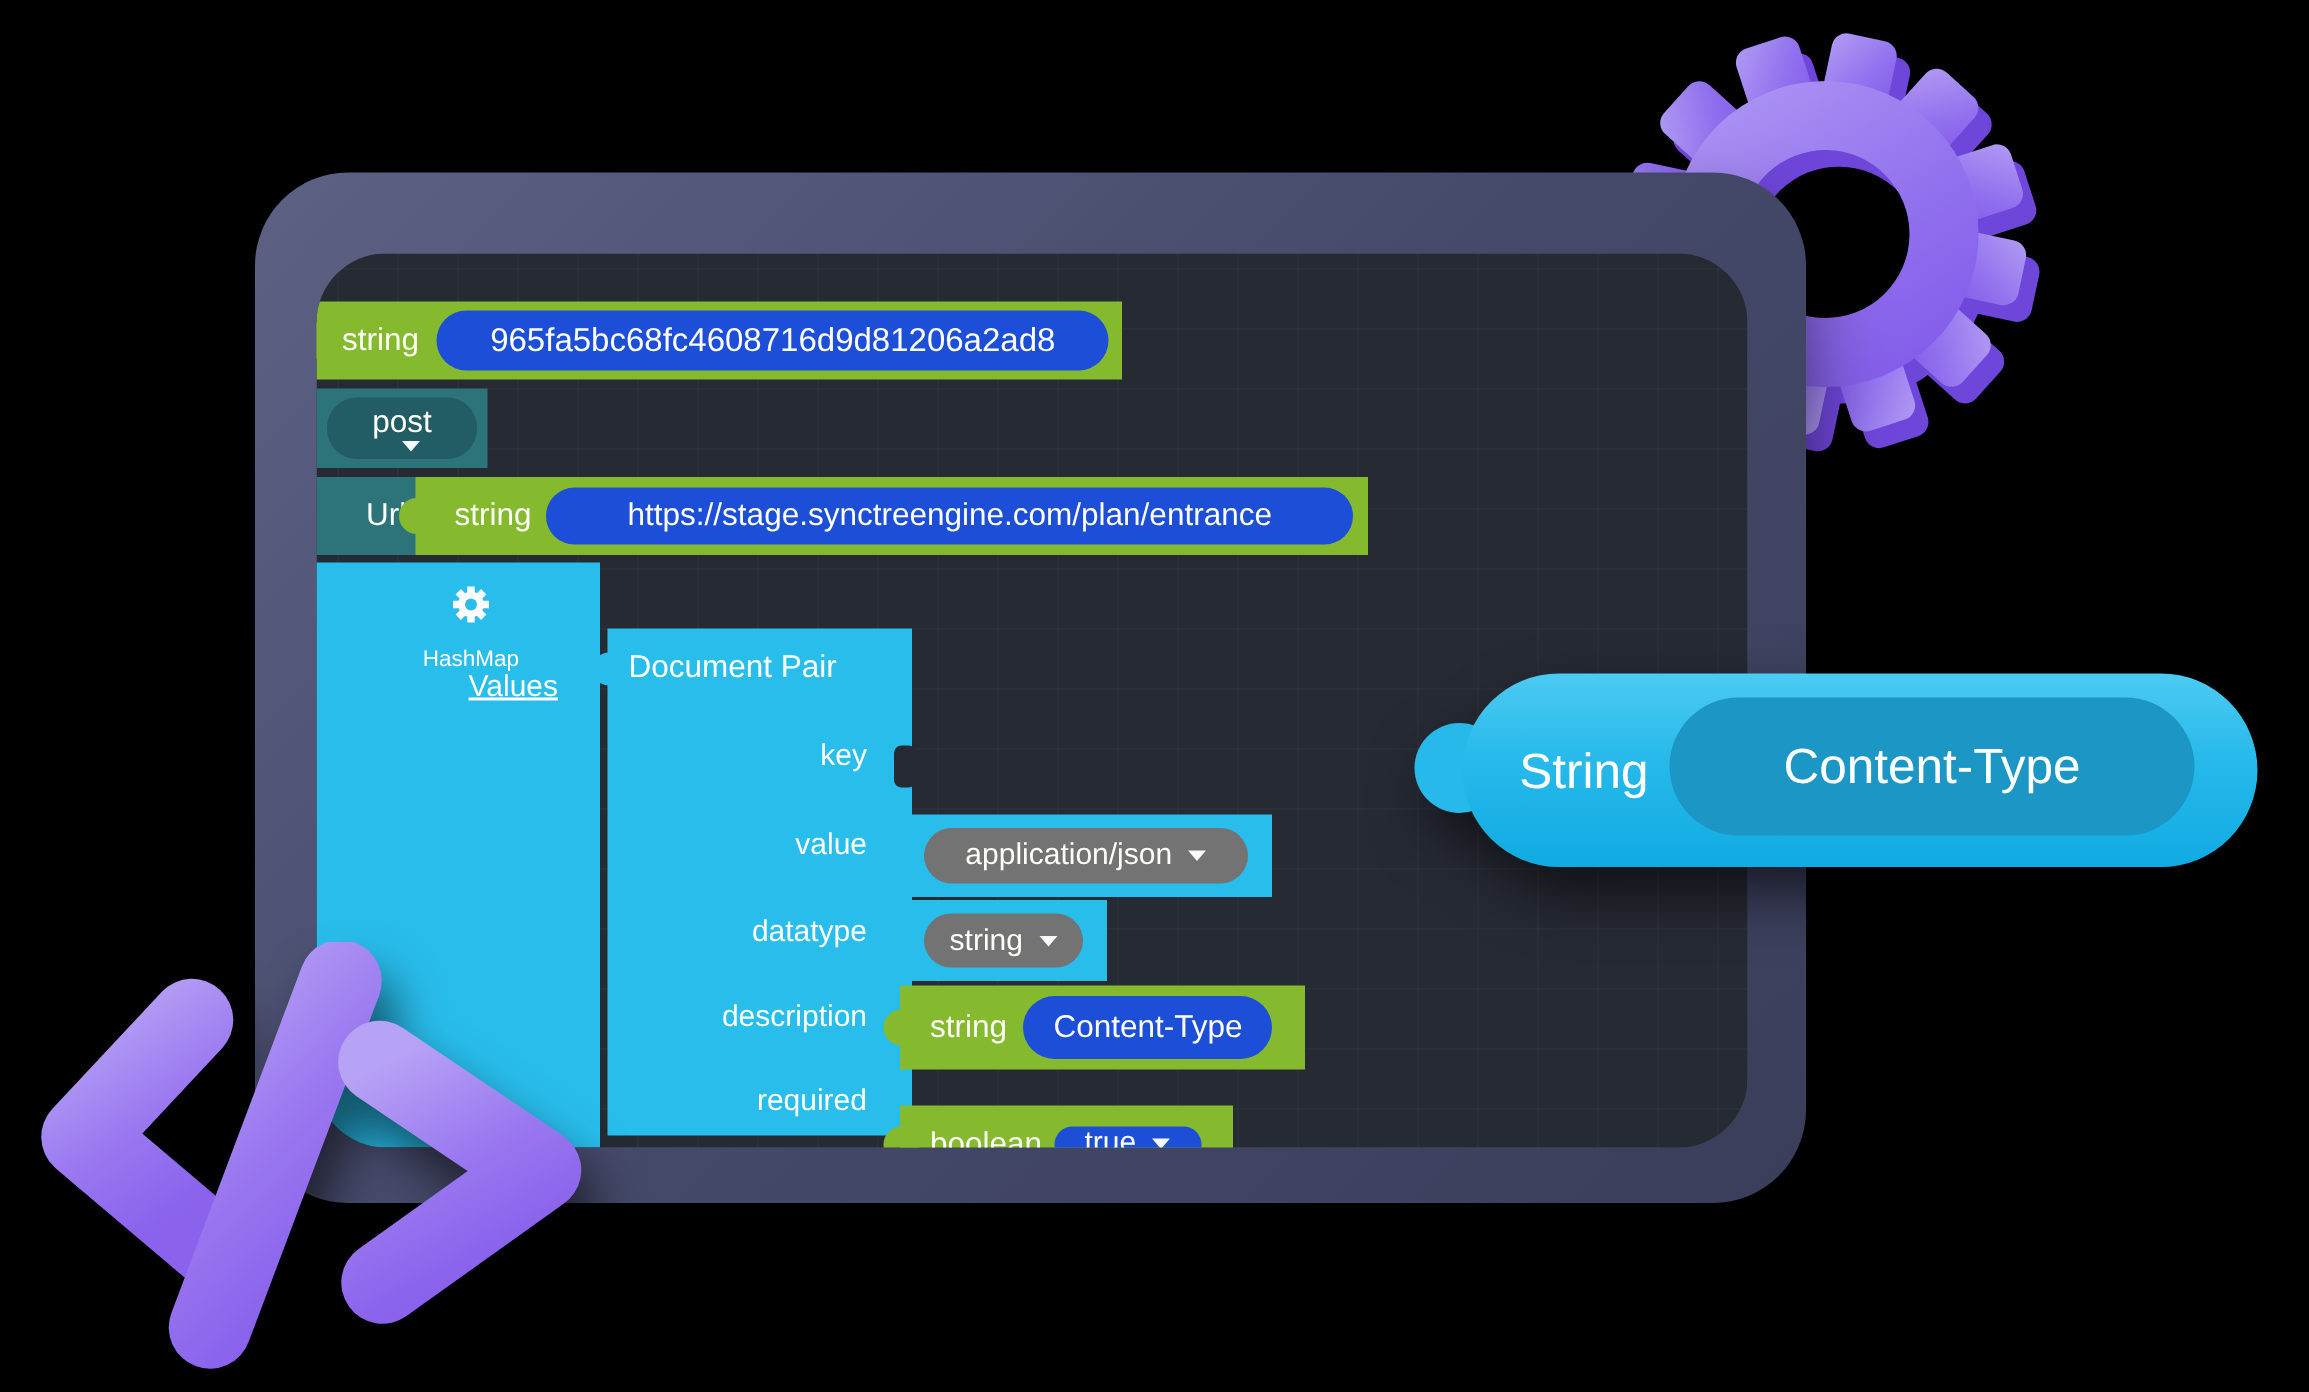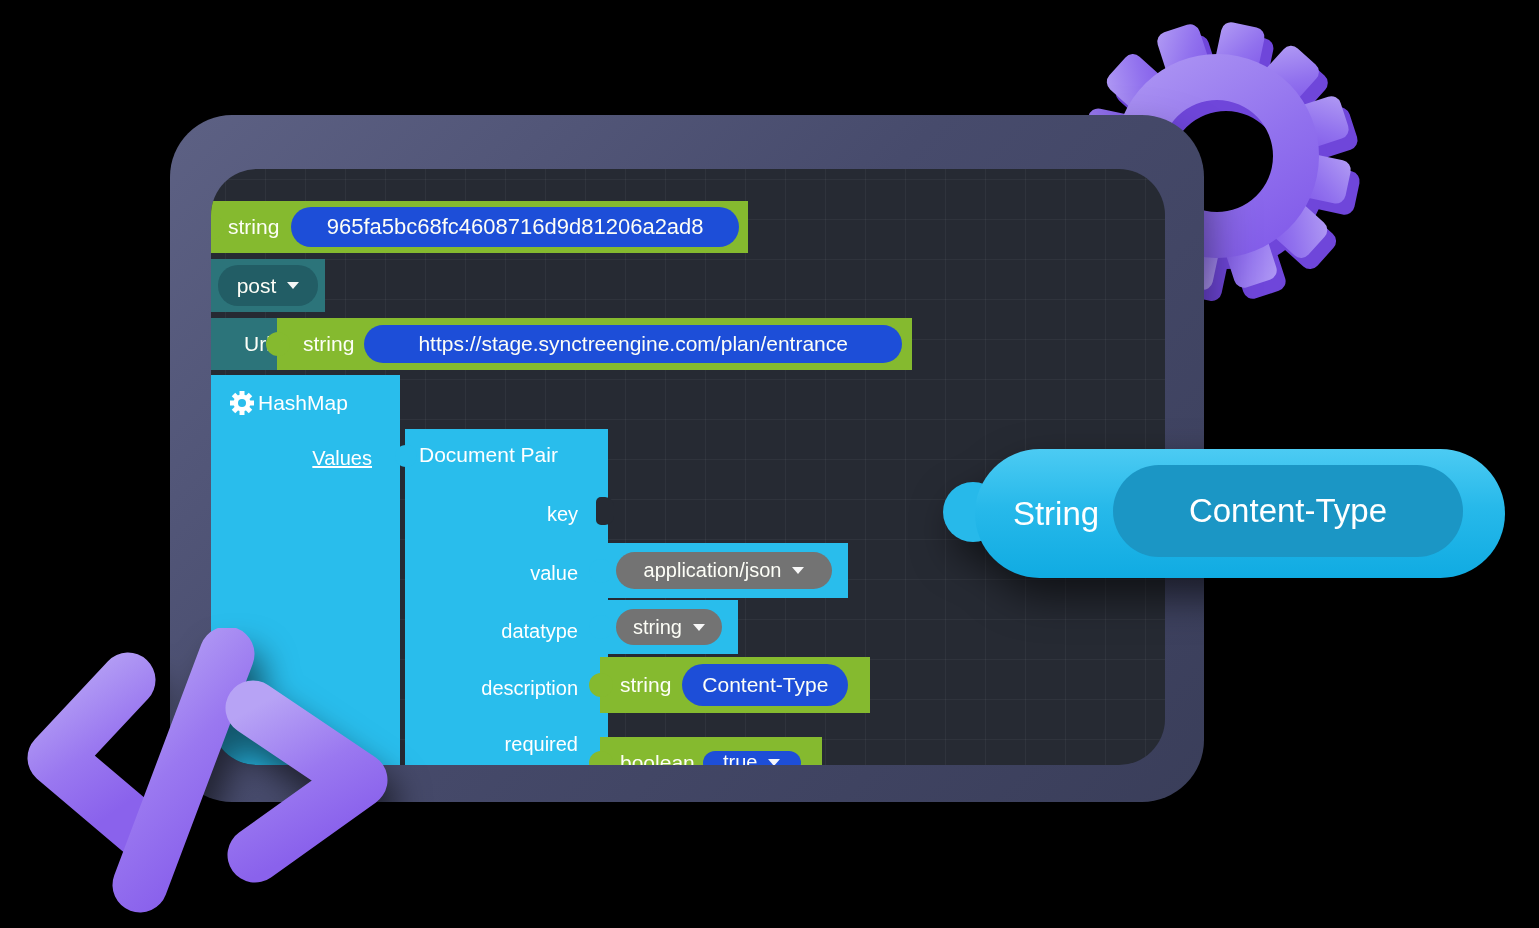--- a/index.html
+++ b/index.html
@@ -28,21 +28,21 @@
            background-size:40px 40px; background-position:14px 10px; }
 
   
   .block { position:absolute; display:flex; align-items:center; color:#fdfef7; }
   .green { background:#85ba2f; }
   .teal  { background:#2c747a; }
   .cyan  { background:#29bdec; }
   .pill  { display:flex; align-items:center; justify-content:center;
            border-radius:22px; color:#fdfef7; }
   .pill.g { background:#1d4ed8; }
-  .pill.t { background:#225d65; }
+  .pill.t { background:#225d65;flex-direction:column; }
   .pill.c { background:#737373; }
   .blk-label { white-space:nowrap; }
   .caret { width:0; height:0; border-left:6px solid transparent;
            border-right:6px solid transparent; border-top:7px solid #fff;
            display:inline-block; margin-left:11px; opacity:.95; }
   .bump::before { content:""; position:absolute; left:-11px; top:50%;
            transform:translateY(-50%); width:24px; height:24px; border-radius:50%;
            background:inherit; }
 
   
@@ -53,25 +53,25 @@
   #blk-post { left:0; top:90px; width:114px; height:53px; padding:6px 7px; }
   #blk-post .pill { flex:1; height:100%; font-size:21px; border-radius:20px; }
   
   #blk-url-label { left:0; top:149px; width:88px; height:52px; font-size:21px;
               padding-left:33px; }
   #blk-url { left:66px; top:149px; width:635px; height:52px; font-size:21px;
               padding-left:26px; gap:10px; }
   #blk-url .pill { flex:1; margin-right:10px; height:38px; font-size:21px; }
   
   #blk-hashmap { left:0; top:206px; width:189px; height:390px; display:block; }
-  #hashmap-head { display:flex; align-items:center; gap:2px; padding:14px 0 0 17px;
-              font-size:21px; color:#fff; }
+  #hashmap-head { display:flex; align-items:center; gap:14px; padding:14px 0 0 17px;
+              font-size:15px; color:#fff;flex-direction:column; }
   #hashmap-values { position:absolute; right:28px; top:72px; font-size:20px; color:#fff;text-decoration:underline; }
   
-  #blk-docpair { left:194px; top:260px; width:203px; height:338px; display:block;
+  #blk-docpair { left:194px; top:250px; width:203px; height:338px; display:block;
               color:#fff; }
   #blk-docpair::before { content:""; position:absolute; left:-10px; top:16px;
               width:22px; height:22px; border-radius:50%; background:#29bdec; }
   #docpair-title { position:absolute; left:14px; top:14px; font-size:21px; }
   .dp-label { position:absolute; right:30px; font-size:20px; line-height:24px;
               white-space:nowrap; }
   #lbl-key{top:73px} #lbl-value{top:132px} #lbl-datatype{top:190px}
   #lbl-description{top:247px} #lbl-required{top:303px}
   
   #key-socket { position:absolute; left:385px; top:328px; width:18px; height:28px;

